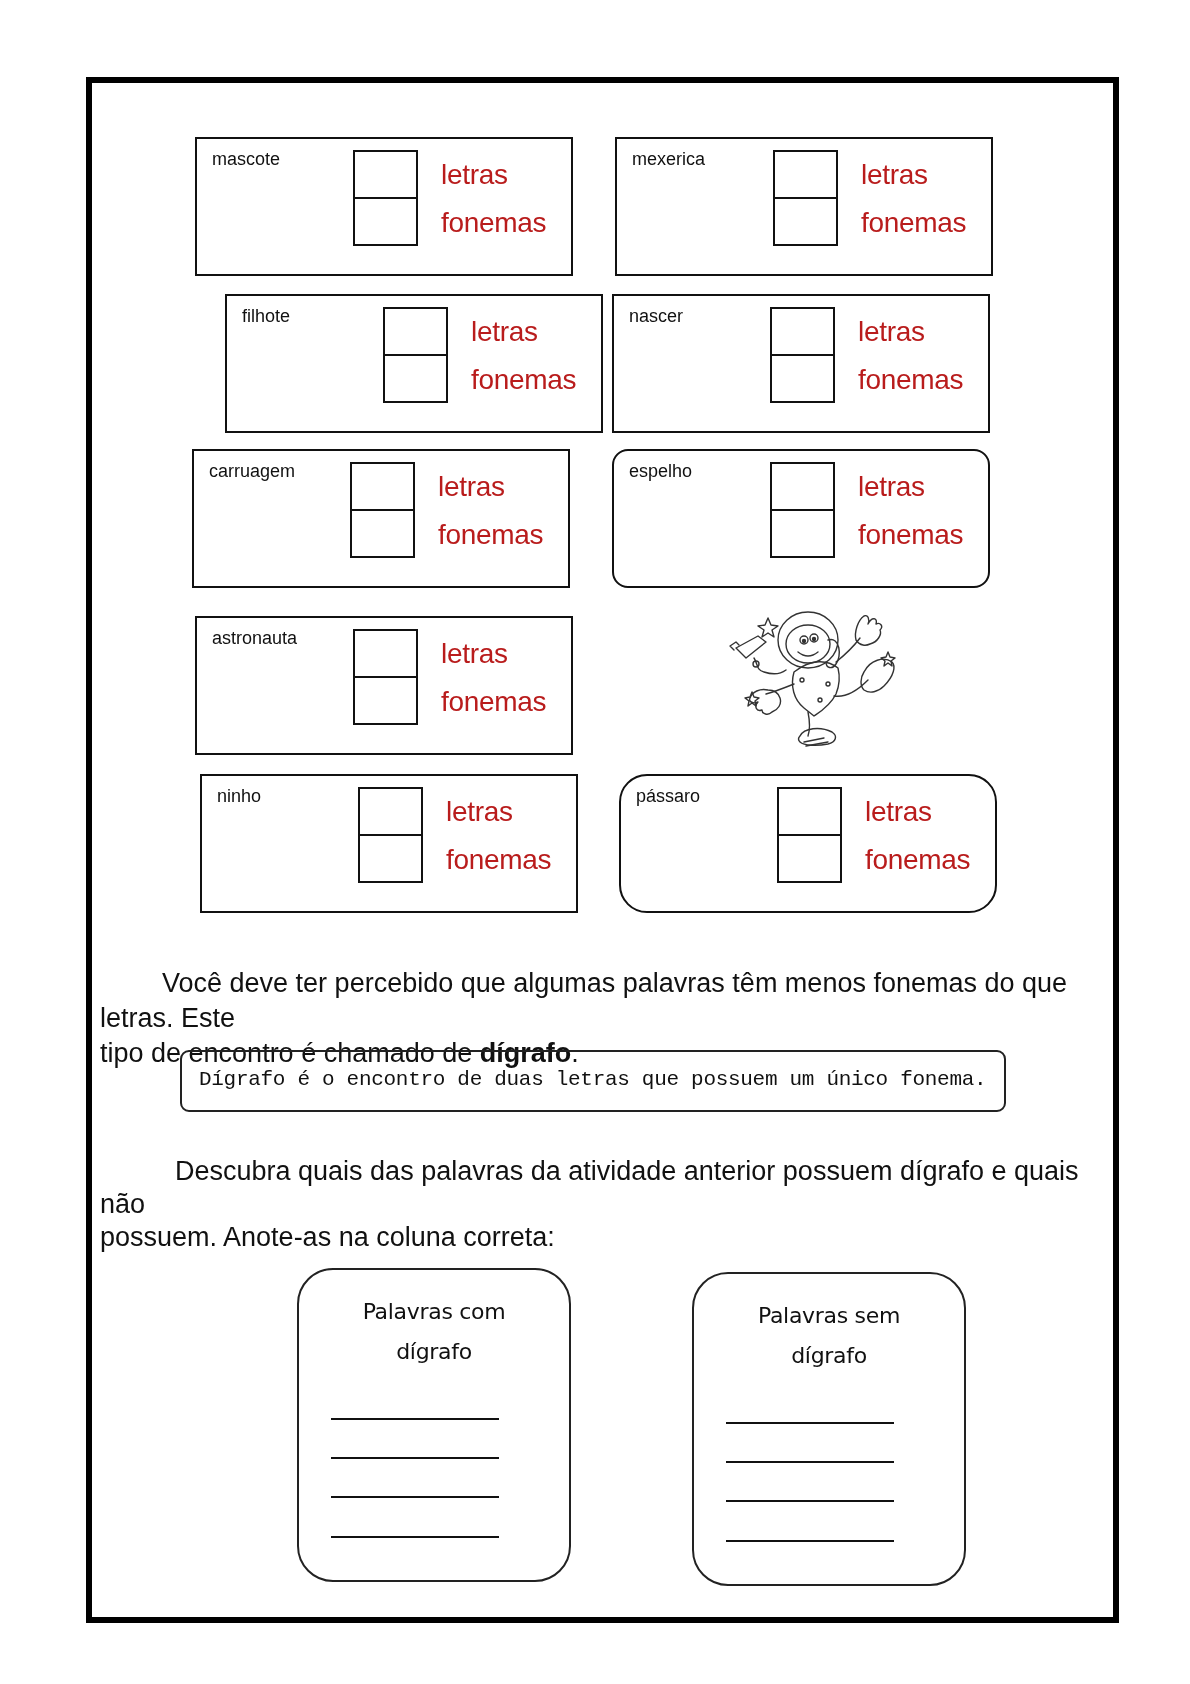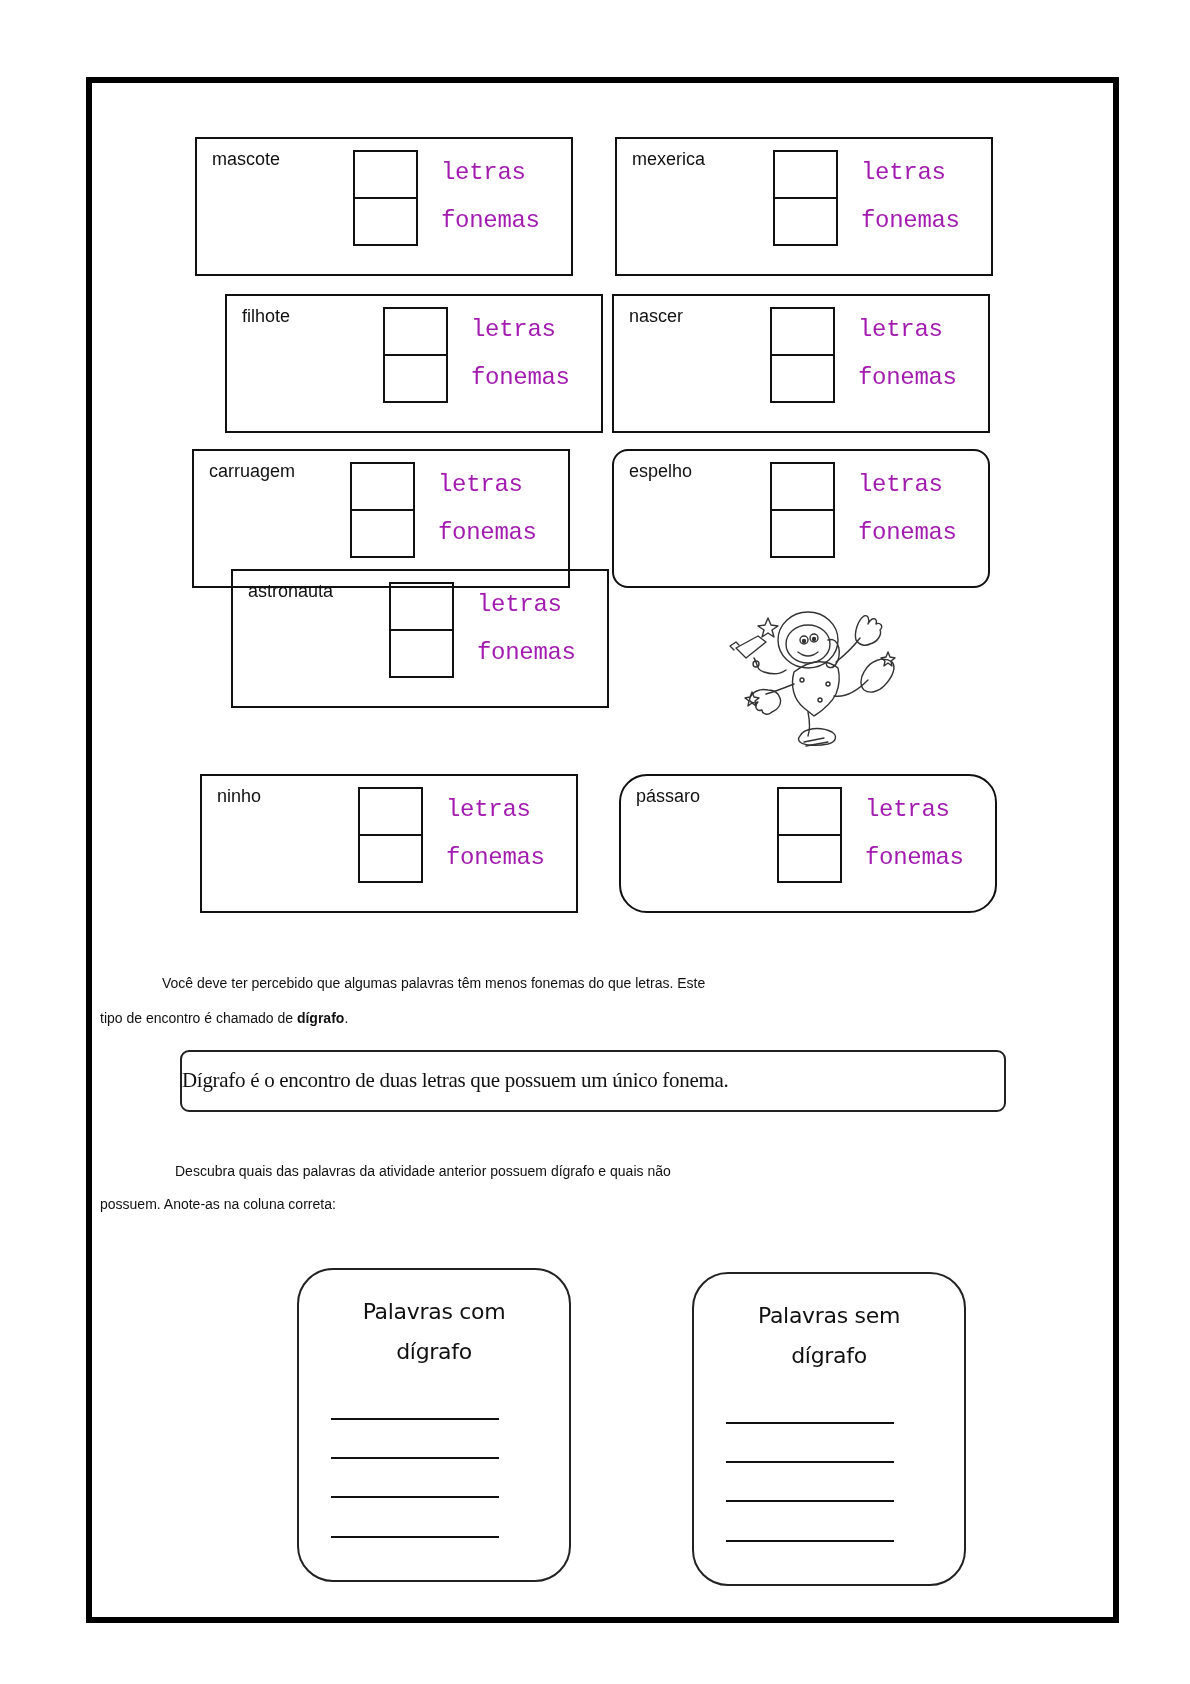--- a/index.html
+++ b/index.html
@@ -3,27 +3,27 @@
 <meta charset="utf-8">
 <style>
   html, body { margin: 0; padding: 0; background: #ffffff; }
   body { width: 1190px; height: 1684px; position: relative; overflow: hidden; font-family: "Liberation Sans", sans-serif; color: #111; }
   .frame { position: absolute; left: 86px; top: 77px; width: 1021px; height: 1534px; border: 6px solid #000; }
   .wbox { position: absolute; width: 378px; height: 139px; border: 2.5px solid #111; box-sizing: border-box; }
   .wbox .word { position: absolute; left: 15px; top: 10px; font-size: 18px; font-family: "Liberation Sans", sans-serif; }
   .wbox .sq { position: absolute; left: 156px; width: 65px; height: 49px; border: 2.5px solid #111; box-sizing: border-box; }
   .wbox .sq.top { top: 11px; }
   .wbox .sq.bot { top: 58px; }
-  .wbox .lbl { position: absolute; left: 244px; font-size: 24px; font-family: Liberation Mono, monospace; color: #a21caf; letter-spacing: -0.3px; }
+  .wbox .lbl { position: absolute; left: 244px; font-size: 28px; font-family: Liberation Sans, sans-serif; color: #b91c1c; letter-spacing: -0.3px; }
   .wbox .lbl.l1 { top: 20px; }
   .wbox .lbl.l2 { top: 68px; }
   .astronaut { position: absolute; left: 716px; top: 600px; width: 190px; height: 152px; }
-  .para { position: absolute; left: 100px; width: 1006px; font-size: 14px; line-height: 35px; color: #111; }
+  .para { position: absolute; left: 100px; width: 1006px; font-size: 27px; line-height: 35px; color: #111; }
   .para .indent { display: inline-block; width: 62px; }
-  .defbox { position: absolute; left: 180px; top: 1050px; width: 826px; height: 62px; border: 2px solid #222; border-radius: 9px; box-sizing: border-box; font-family: Liberation Serif, serif; font-size: 21px; line-height: 56px; color: #111; letter-spacing: -0.3px; }
+  .defbox { position: absolute; left: 180px; top: 1050px; width: 826px; height: 62px; border: 2px solid #222; border-radius: 9px; box-sizing: border-box; font-family: Liberation Mono, monospace; font-size: 21px; padding-left: 17px; line-height: 56px; color: #111; letter-spacing: -0.3px; }
   .col { position: absolute; width: 274px; height: 314px; border: 2px solid #222; border-radius: 36px; box-sizing: border-box; }
   .col .ctitle { position: absolute; left: 0; right: 0; top: 22px; text-align: center; font-family: "DejaVu Sans", sans-serif; font-size: 22px; line-height: 40px; color: #111; letter-spacing: -0.3px; }
   .col .ln { position: absolute; left: 32px; width: 168px; border-top: 2px solid #111; }
 </style>
 </head>
 <body>
 
 <div class="frame"></div>
 
 <div class="wbox" style="left:195px;top:137px;">
@@ -61,21 +61,21 @@
   <span class="lbl l1">letras</span>
   <span class="lbl l2">fonemas</span>
 </div>
 <div class="wbox" style="left:612px;top:449px;border-radius:16px;">
   <span class="word">espelho</span>
   <div class="sq top"></div>
   <div class="sq bot"></div>
   <span class="lbl l1">letras</span>
   <span class="lbl l2">fonemas</span>
 </div>
-<div class="wbox" style="left:195px;top:569px;margin-left:36px;">
+<div class="wbox" style="left:195px;top:616px;">
   <span class="word">astronauta</span>
   <div class="sq top"></div>
   <div class="sq bot"></div>
   <span class="lbl l1">letras</span>
   <span class="lbl l2">fonemas</span>
 </div>
 
 <div class="astronaut">
   <svg width="190" height="152" viewBox="0 0 190 152" fill="none" stroke="#333" stroke-width="1.4" stroke-linecap="round" stroke-linejoin="round">
 

